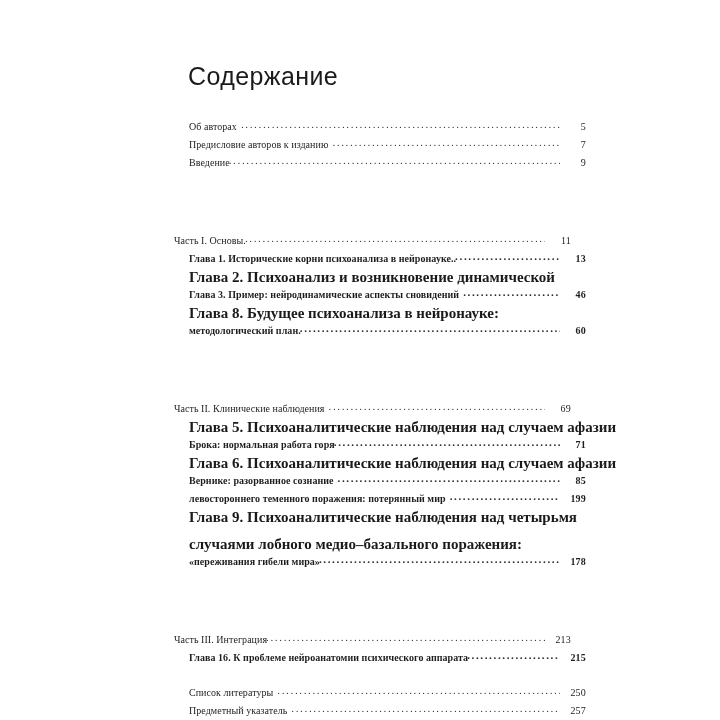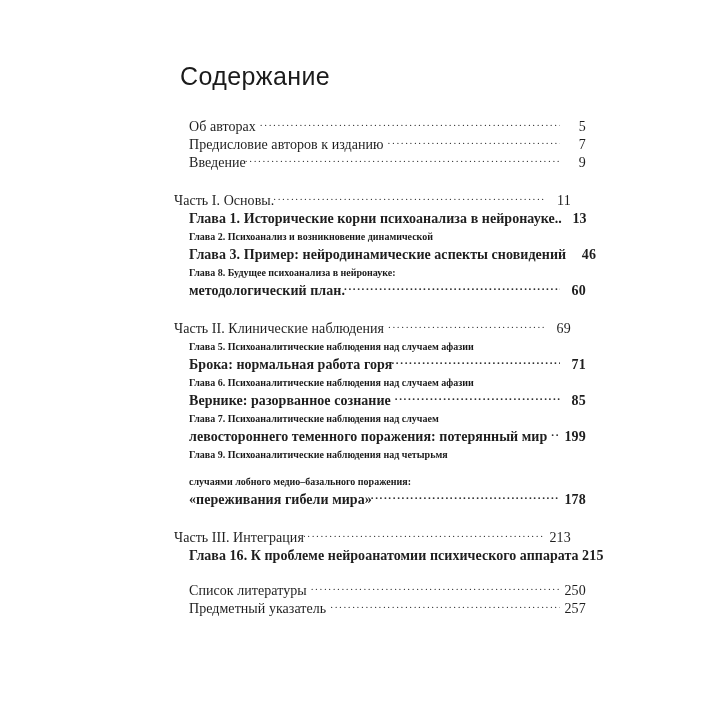--- a/index.html
+++ b/index.html
@@ -21,44 +21,44 @@
     position: relative;
     width: 720px;
     height: 720px;
     background: #ffffff;
     box-sizing: border-box;
   }
 
   
   #toc-title {
     position: absolute;
-    left: 180px;
+    left: 188px;
     top: 62px;
     font-family: "Liberation Sans", "DejaVu Sans", sans-serif;
     font-weight: 300;
     font-size: 25px;
     letter-spacing: 0.4px;
     color: #1b1b1b;
     white-space: nowrap;
   }
 
   
   #toc-body {
     position: absolute;
     left: 174px;
     top: 118px;
     width: 397px;
   }
 
   
   .entry {
     display: flex;
-    align-items: flex-start;
+    align-items: center;
     width: 100%;
-    font-size: 14px;
+    font-size: 10px;
     line-height: 18px;
     color: #1e1e1e;
     white-space: nowrap;
   }
 
   .entry .label {
     flex: 0 0 auto;
     white-space: nowrap;
     letter-spacing: 0.05px;
   }
@@ -88,27 +88,27 @@
     flex: 0 0 auto;
     text-align: right;
     min-width: 22px;
     padding-left: 3px;
     letter-spacing: 0.2px;
   }
 
   
   .cont {
     width: 100%;
-    font-size: 10px;
+    font-size: 15px;
     line-height: 18px;
     white-space: nowrap;
   }
 
   
-  .lvl-part   { padding-left: 0px; }
+  .lvl-part   { padding-left: 0px; margin-top: 40px; }
   .lvl-chap   { padding-left: 15px; }
   .lvl-front  { padding-left: 15px; }
 
   
   .chapter-block { width: 100%; font-weight: bold; }
 
   
   .group { width: 100%; }
   .gap-lg { height: 20px; }
   .gap-md { height: 17px; }
@@ -189,21 +189,20 @@
         </div>
         <div class="chapter-block">
           <div class="cont" style="padding-left: 15px;">Глава 6. Психоаналитические наблюдения над случаем афазии</div>
           <div class="entry loose lvl-chap">
             <span class="label">Вернике: разорванное сознание</span>
             <span class="leader"></span>
             <span class="page">85</span>
           </div>
         </div>
         <div class="chapter-block">
-          <div class="cont" style="padding-left: 15px;">Глава 7. Психоаналитические наблюдения над случаем</div>
           <div class="entry loose lvl-chap">
             <span class="label">левостороннего теменного поражения: потерянный мир</span>
             <span class="leader"></span>
             <span class="page">199</span>
           </div>
         </div>
         <div class="chapter-block">
           <div class="cont" style="padding-left: 15px;">Глава 9. Психоаналитические наблюдения над четырьмя</div>
           <div class="cont" style="padding-left: 15px; margin-top: 9px;">случаями лобного медио–базального поражения:</div>
           <div class="entry tight lvl-chap">

